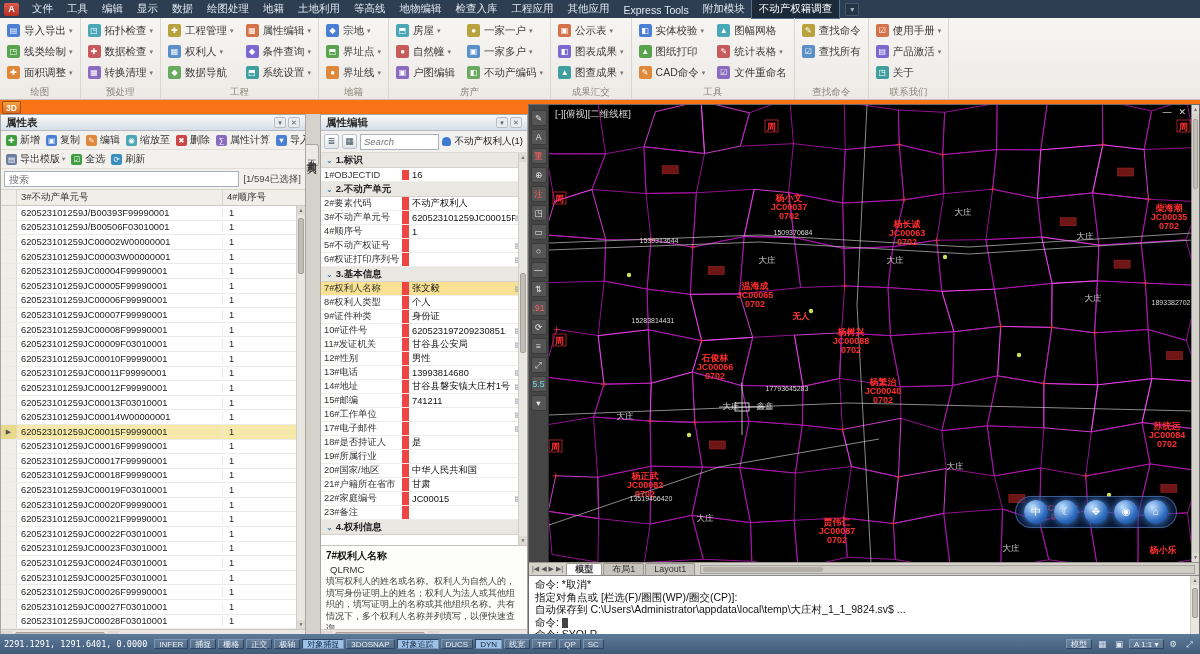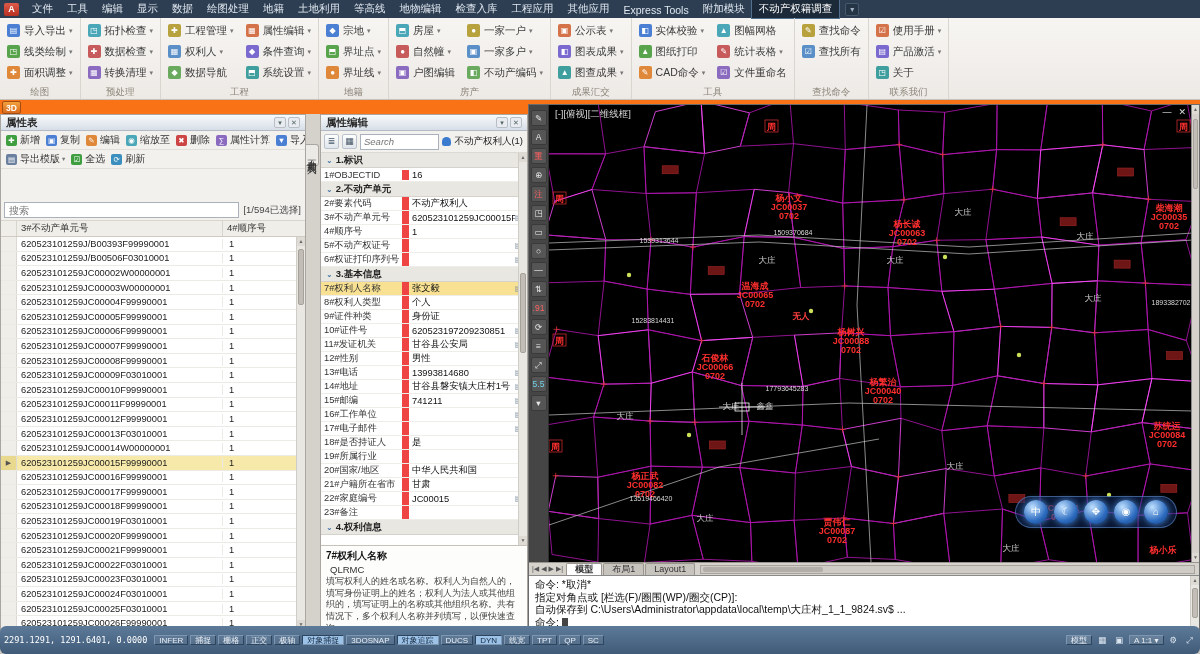--- a/index.html
+++ b/index.html
@@ -34,21 +34,21 @@
   .mid-panel{left:320px;width:208px;}
   .panel-header{height:16px;flex:none;background:linear-gradient(#f8fafc,#d7dee7);border-bottom:1px solid #b3bac3;display:flex;align-items:center;padding:0 5px;font-size:10.5px;font-weight:bold;color:#2a2a2a;}
   .ph-sp{flex:1;}
   .ph-btn{width:12px;height:11px;font-size:7px;color:#566;line-height:10px;text-align:center;margin-left:2px;border:1px solid #b8bec6;background:#e8ecf1;border-radius:2px;}
 
   .lp-toolbar{display:flex;align-items:center;height:19px;flex:none;padding:0 2px;border-bottom:1px solid #e2dfda;}
   .tbtn{display:flex;align-items:center;font-size:10px;color:#333;padding:0 3px;height:17px;white-space:nowrap;}
   .tic{width:11px;height:11px;border-radius:2px;color:#fff;font-size:7.5px;text-align:center;line-height:11px;margin-right:3px;flex:none;}
   .tdd{font-size:6.5px;color:#777;margin-left:2px;}
 
-  .lp-searchrow{display:flex;align-items:center;height:20px;flex:none;padding:1px 3px;gap:4px;margin-top:31px;}
+  .lp-searchrow{display:flex;align-items:center;height:20px;flex:none;padding:1px 3px;gap:4px;}
   .lp-searchrow input{flex:1;height:16px;border:1px solid #a9b2bc;font-size:10px;padding:0 4px;background:#fff;color:#333;min-width:40px;}
   .sel-count{font-size:9.5px;color:#444;white-space:nowrap;padding-right:1px;}
 
   .lp-thead{display:flex;height:17px;flex:none;background:#f0eee9;border-top:1px solid #d8d4ce;border-bottom:1px solid #cfcbc4;font-size:9.5px;color:#333;align-items:center;}
   .th-gut{width:16px;align-self:stretch;border-right:1px solid #d8d4ce;}
   .th-c1{width:206px;padding:1px 4px;border-right:1px solid #d8d4ce;}
   .th-c2{flex:1;padding:1px 4px;}
 
   .lp-tbody{flex:1;overflow:hidden;background:#fff;position:relative;}
   .trow{display:flex;height:14.6px;border-bottom:1px solid #eceae5;font-size:9.3px;color:#1c1c1c;align-items:center;}
@@ -109,21 +109,21 @@
   .cad-tab.active{background:#fff;font-weight:bold;}
   .tabs-scroll{flex:1;height:9px;margin:0 4px 1px;background:#cfccc6;border:1px solid #a8a49d;position:relative;}
   .tabs-thumb{position:absolute;left:2px;top:1px;width:120px;height:5px;background:#b3afa8;border-radius:2px;}
 
   .cmd{height:68px;flex:none;background:#fff;border-top:1px solid #8a8a8a;position:relative;font-family:"DejaVu Sans Mono","Liberation Mono",monospace;font-size:10.5px;color:#111;padding:2px 14px 2px 6px;}
   .cmd-line{height:12.6px;line-height:12.6px;white-space:nowrap;overflow:hidden;}
   .cursor{display:inline-block;width:6px;height:10px;background:#444;vertical-align:middle;margin-left:3px;}
   .cmd .vscroll{width:9px;}
 
   
-  .statusbar{position:absolute;left:0;right:0;bottom:0;height:28px;background:linear-gradient(#5d7a99,#3f5b78);display:flex;align-items:center;padding:0 4px;gap:2px;border-radius:6px;}
+  .statusbar{position:absolute;left:0;right:0;bottom:0;height:20px;background:linear-gradient(#5d7a99,#3f5b78);display:flex;align-items:center;padding:0 4px;gap:2px;}
   .sb-coords{color:#fff;font-size:8.5px;font-family:"DejaVu Sans Mono",monospace;margin-right:5px;white-space:nowrap;}
   .sb-btn{height:10px;line-height:9px;padding:0 4px;font-size:8px;color:#e8eef5;background:rgba(255,255,255,.07);border:1px solid;border-color:#7d97b2 #2e4560 #2e4560 #7d97b2;border-radius:1px;white-space:nowrap;}
   .sb-btn.active{background:#9dc2e8;color:#14293f;border-color:#2e4560 #7d97b2 #7d97b2 #2e4560;}
   .sb-spacer{flex:1;}
   .sb-ic{color:#dce6f0;font-size:8.5px;padding:0 3px;}
   .sb-r{background:rgba(255,255,255,.12);}
 </style>
 </head>
 <body>
 

